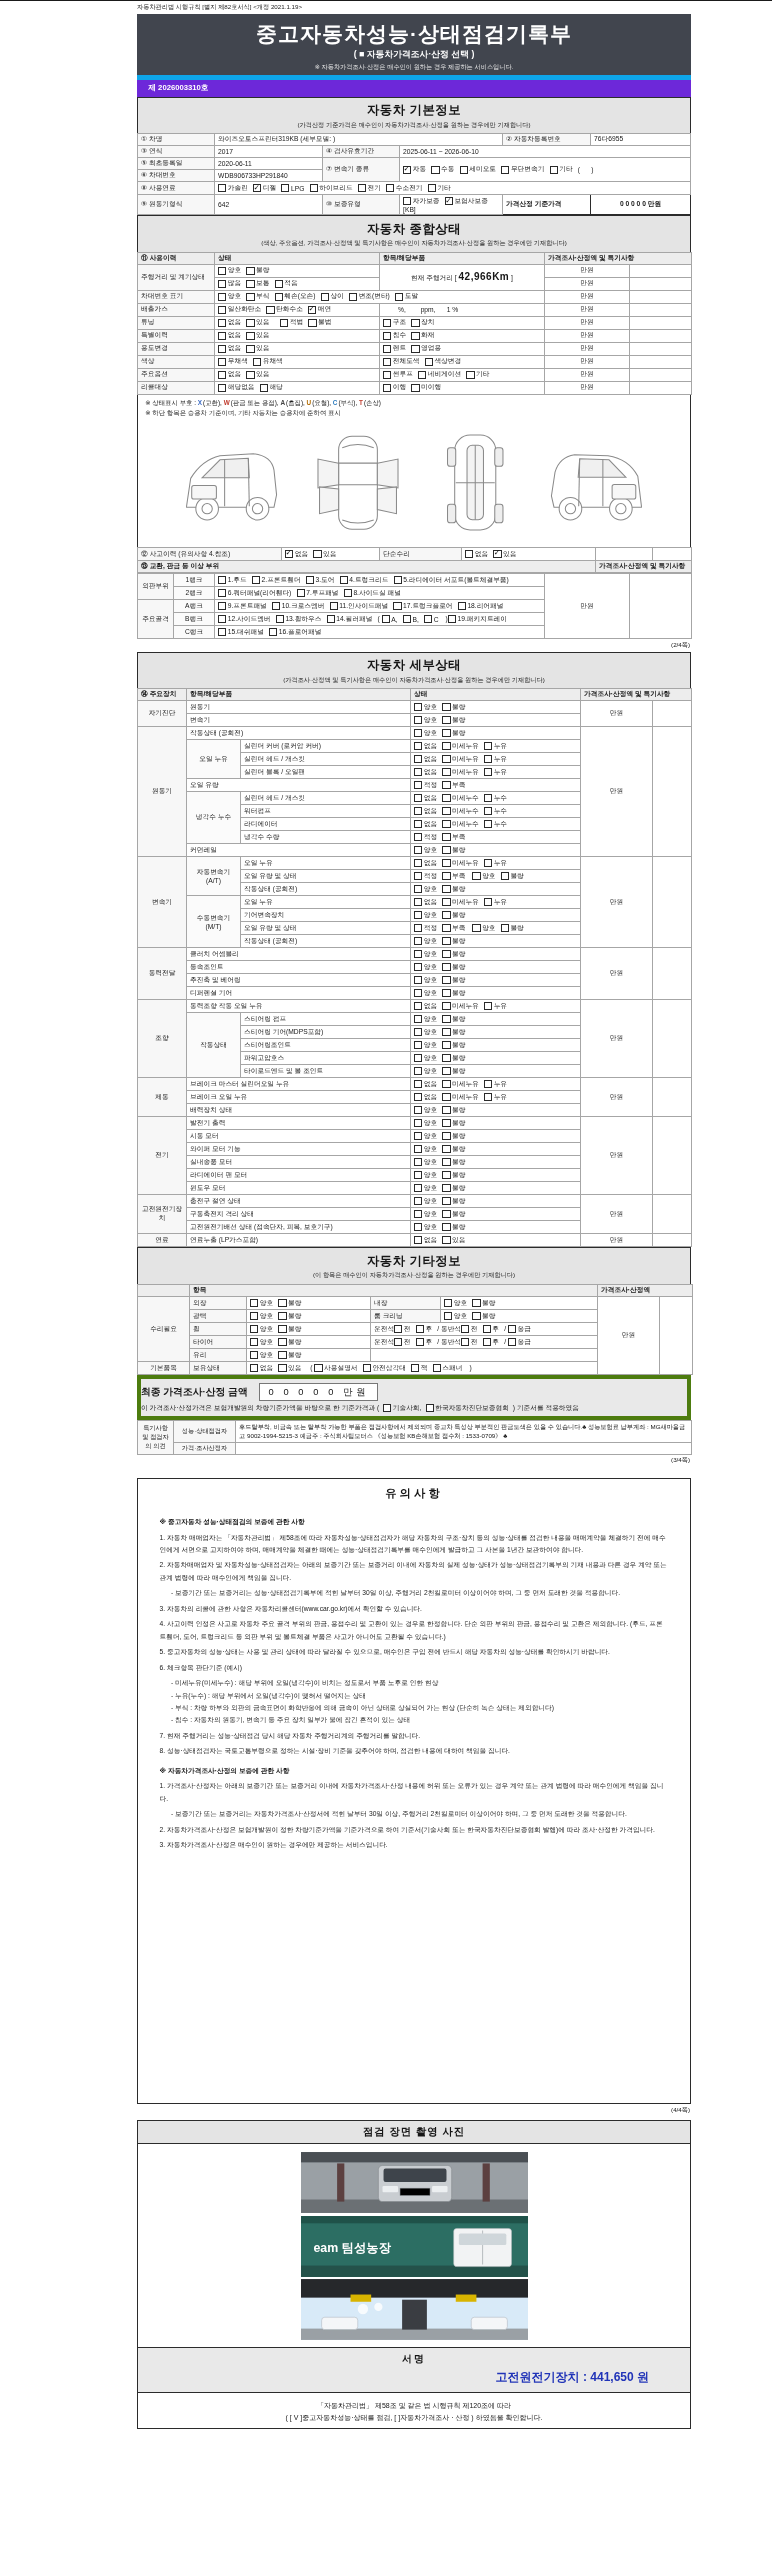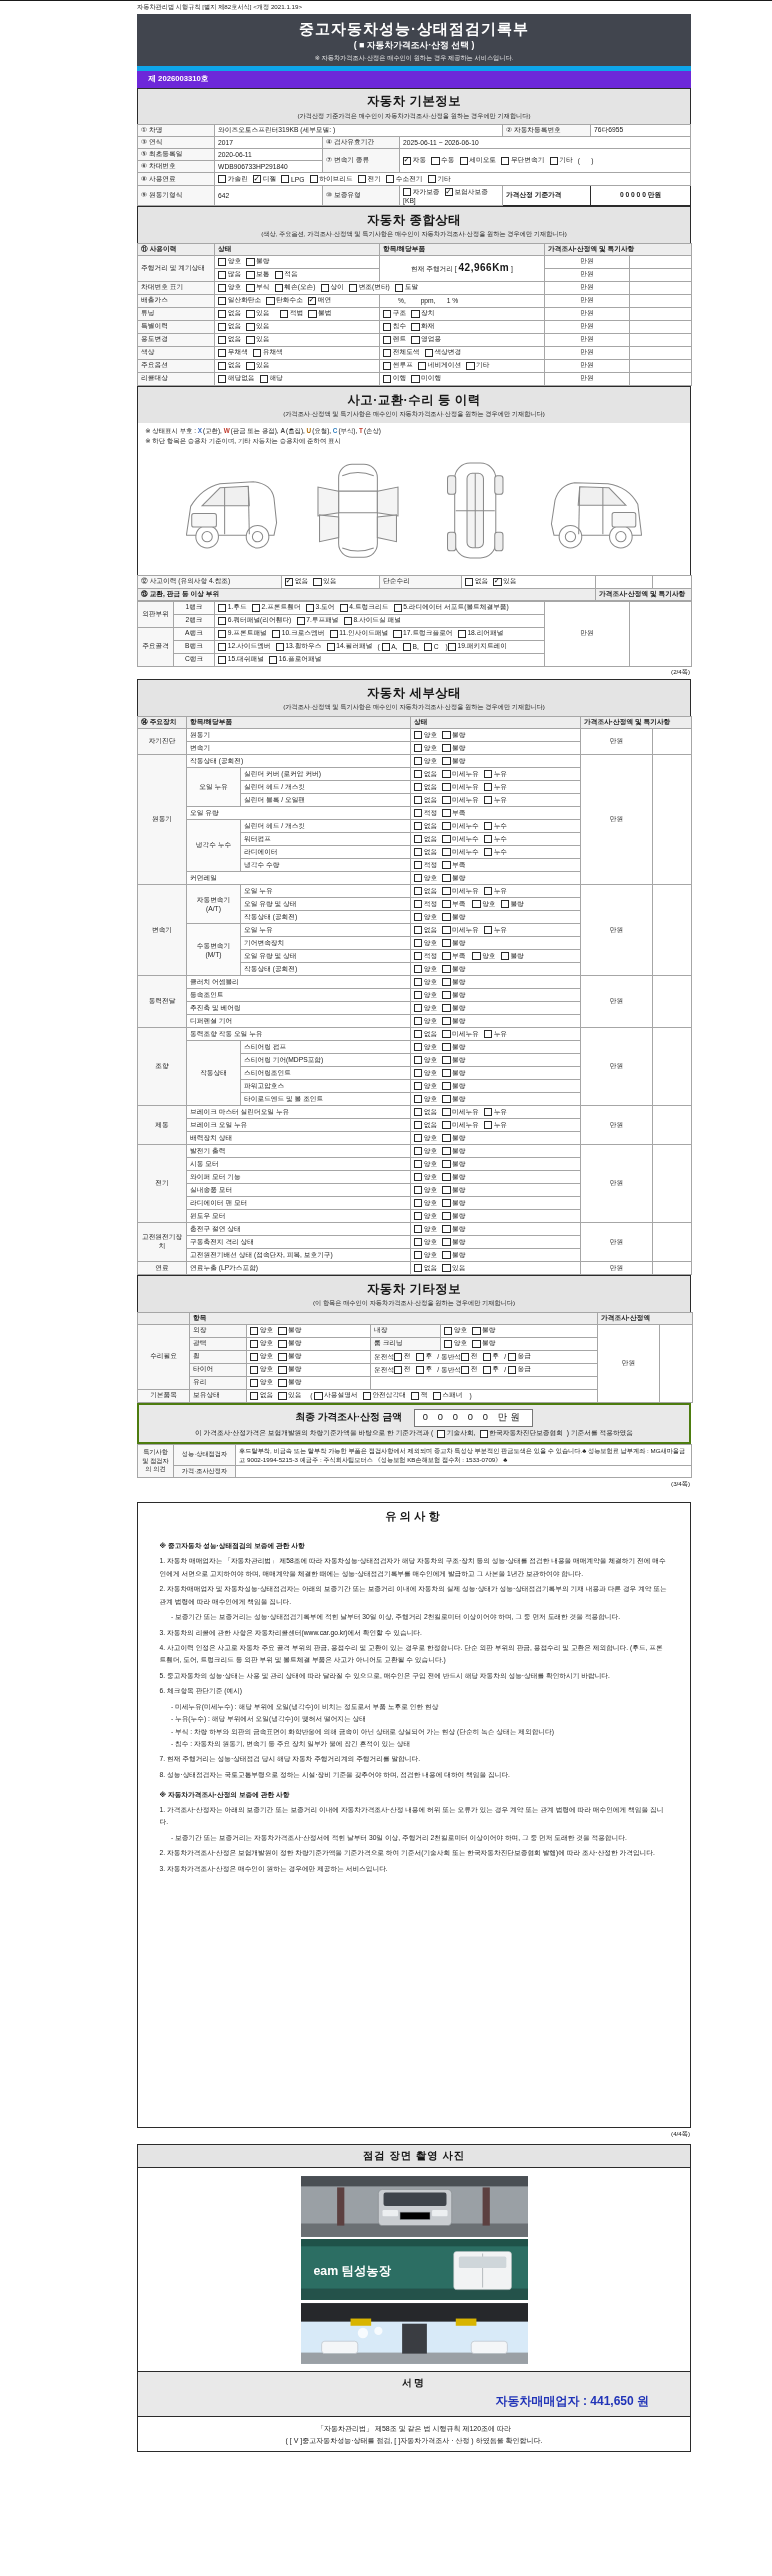--- a/index.html
+++ b/index.html
@@ -2,21 +2,21 @@
 <html style="font-size:8.2px"><head>
 <meta charset="utf-8">
 <style>
   html,body{margin:0;padding:0;background:#fff;}
   body{width:773px;height:2576px;overflow:hidden;font-family:"Liberation Sans","DejaVu Sans",sans-serif;color:#161616;}
   .page{position:relative;width:773px;height:2576px;border-top:1px solid #1a1a1a;box-sizing:border-box;}
   .content{width:554px;margin-left:137px;}
   .topnote{font-size:6.2px;color:#222;padding:2.1px 0 1.5px 0;}
   
   .hdr{background:#41454e;color:#fff;text-align:center;padding:6.2px 5.2px 3.1px;}
-  .hdr-title{font-size:15px;font-weight:bold;letter-spacing:1px;}
+  .hdr-title{font-size:21px;font-weight:bold;letter-spacing:1px;}
   .hdr-sub{font-size:8.8px;font-weight:bold;margin-top:1.5px;text-align:center;}
   .hdr-note{font-size:6.2px;color:#e9e9e9;margin-top:1.5px;}
   .hdr-num{background:#6d28d9;color:#fff;font-size:7.7px;font-weight:bold;text-align:left;padding:3.1px 0 3.6px 11.3px;border-top:5px solid #0ea5e9;}
   
   .sec-head{background:#e4e4e4;border:1px solid #2b2b2b;border-bottom:none;text-align:center;padding:4.6px 0 3.6px;}
   .sec-title{font-size:12.4px;font-weight:bold;letter-spacing:0.5px;}
   .sec-sub{font-size:6.2px;margin-top:1.5px;color:#222;}
   
   table{border-collapse:collapse;width:100%;table-layout:fixed;}
   .tbl{border:1px solid #2b2b2b;}
@@ -38,21 +38,21 @@
   .pgmark{text-align:right;font-size:6.2px;padding:1.5px 1px 2.1px;}
   
   .diag-wrap{border:1px solid #2b2b2b;border-top:none;border-bottom:none;background:#fff;padding:4.1px 0;display:flex;justify-content:center;align-items:center;gap:17.5px;height:120px;}
   .notes{border:1px solid #2b2b2b;border-top:none;border-bottom:none;padding:3.1px 7.2px 1px;font-size:6.4px;line-height:1.55;background:#fff;}
   .code{font-weight:bold;margin-right:1px;}
   
   .pbox{border:1px solid #2b2b2b;font-weight:bold;background:#fff;}
   
   .odo-val{font-size:10px;font-weight:bold;letter-spacing:0.5px;}
   
-  .final-bar{border:2px solid #4d7c0f;background:#e9e9e9;text-align:center;padding:4.1px 0 3.1px;}
+  .final-bar{border:4px solid #4d7c0f;background:#e9e9e9;padding:4.1px 0 3.1px;}
   .final-label{font-size:9.8px;font-weight:bold;margin-right:9.3px;}
   .digits{display:inline-block;border:0.5px solid #777;background:#fff;padding:1.5px 8.2px;font-size:9.3px;letter-spacing:3.6px;}
   .final-note{font-size:6.2px;margin-top:2.6px;}
   .final-note .cb{margin:0 2.1px;}
   
   .notice{border:1px solid #2b2b2b;margin-top:11.3px;background:#fff;min-height:626px;box-sizing:border-box;}
   .notice-title{text-align:center;font-weight:bold;font-size:11.3px;letter-spacing:3.1px;padding:6.2px 0 5.2px;}
   .notice-body{padding:3.1px 21.6px 13.4px;font-size:6.7px;line-height:1.85;}
   .notice-h{font-weight:bold;margin:7.2px 0 3.1px;}
   .notice-item{margin:3.1px 0;text-indent:0;}
@@ -386,24 +386,20 @@
               </span><span class="cb">
                 <span class="bx"></span>
                 <span class="cl">미이행</span>
               </span></td>
       <td class="pr">만원</td>
       <td></td>
     </tr>
   </tbody>
       </table>
 
-  <div class="sec-head">
-    <div class="sec-title">사고·교환·수리 등 이력</div>
-    <div class="sec-sub">(가격조사·산정액 및 특기사항은 매수인이 자동차가격조사·산정을 원하는 경우에만 기재합니다)</div>
-  </div>
   <div class="notes">
     <div><span>※ 상태표시 부호 : </span><span id="codes"><span class="code" style="color: rgb(58, 107, 196);">X</span><span>(교환),  </span><span class="code" style="color: rgb(192, 57, 43);">W</span><span>(판금 또는 용접),  </span><span class="code" style="color: rgb(68, 68, 68);">A</span><span>(흠집),  </span><span class="code" style="color: rgb(176, 106, 0);">U</span><span>(요철),  </span><span class="code" style="color: rgb(46, 125, 191);">C</span><span>(부식),  </span><span class="code" style="color: rgb(192, 57, 43);">T</span><span>(손상) </span></span></div>
     <div>※ 하단 항목은 승용차 기준이며, 기타 자동차는 승용차에 준하여 표시</div>
   </div>
   <div class="diag-wrap">
     <svg class="cardiag" width="116" height="108" viewBox="0 0 225 210" fill="none" stroke="#8a8a8a" stroke-width="2">
       <path d="M30 150 L38 96 Q60 60 95 52 L160 48 Q195 52 200 80 L205 128 L200 152 L30 152 Z" fill="#fff"></path>
       <path d="M60 95 L95 60 L150 57 L152 95 Z" fill="#f0f0f0"></path>
       <circle cx="70" cy="155" r="22" fill="#fff"></circle>
           <circle cx="70" cy="155" r="10"></circle>
@@ -1346,21 +1342,21 @@
         <circle cx="120" cy="58" r="10" fill="#ffffff" opacity="0.8"></circle>
         <circle cx="150" cy="54" r="8" fill="#ffffff" opacity="0.8"></circle>
         <rect y="96" width="440" height="22" fill="#9aa0a5"></rect>
         <rect x="40" y="74" width="70" height="24" rx="6" fill="#f4f6f8" stroke="#aab2b8"></rect>
         <rect x="330" y="74" width="70" height="24" rx="6" fill="#f4f6f8" stroke="#aab2b8"></rect>
         <rect x="196" y="40" width="48" height="58" fill="#3a3d42"></rect>
       </svg>
     </div>
     <div class="sign-bar">
       <div class="sign-title">서명</div>
-      <div class="fee" id="fee-line" style="color: rgb(33, 52, 184);"><span>자동차매매업자 : </span><span>441,650 원</span></div>
+      <div class="fee" id="fee-line" style="color: rgb(33, 52, 184);"><span>고전원전기장치 : </span><span>441,650 원</span></div>
     </div>
     <div class="confirm">
       <div>「자동차관리법」 제58조 및 같은 법 시행규칙 제120조에 따라</div>
       <div>( [ V ]중고자동차성능·상태를 점검, [   ]자동차가격조사 · 산정 ) 하였음을 확인합니다.</div>
     </div>
   </div>
 
 </div>
 </div>
 

